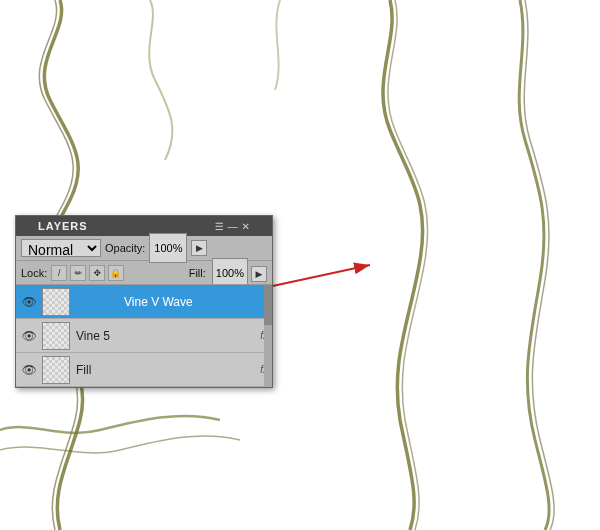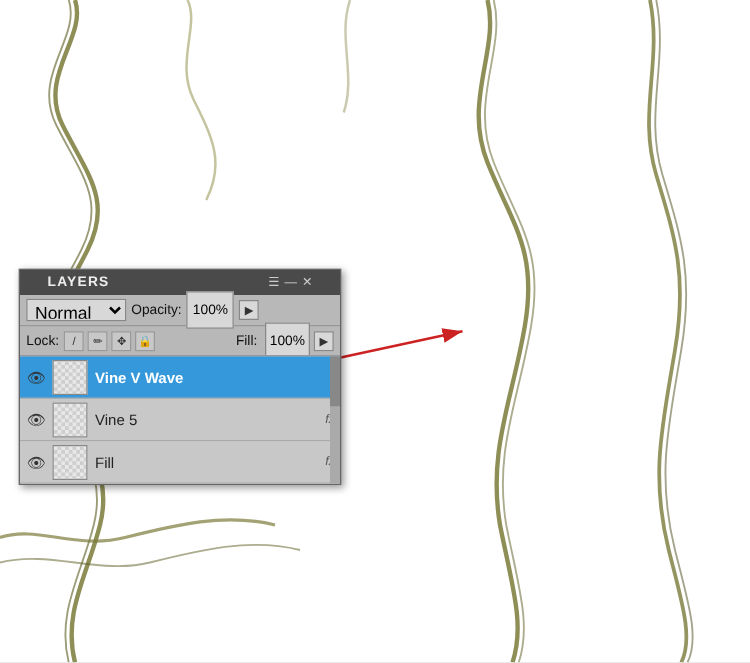--- a/index.html
+++ b/index.html
@@ -240,21 +240,22 @@
     }
 
     .layer-name {
       font-size: 12px;
       font-weight: normal;
       flex: 1;
     }
 
     .layer-item.active .layer-name {
       color: #fff;
-      font-weight: bold;
+      font-weight: normal;
+      margin-left: 48px;
     }
 
     .layer-item:not(.active) .layer-name {
       color: #222;
     }
 
     .layer-fx {
       font-size: 10px;
       color: #555;
       font-style: italic;

